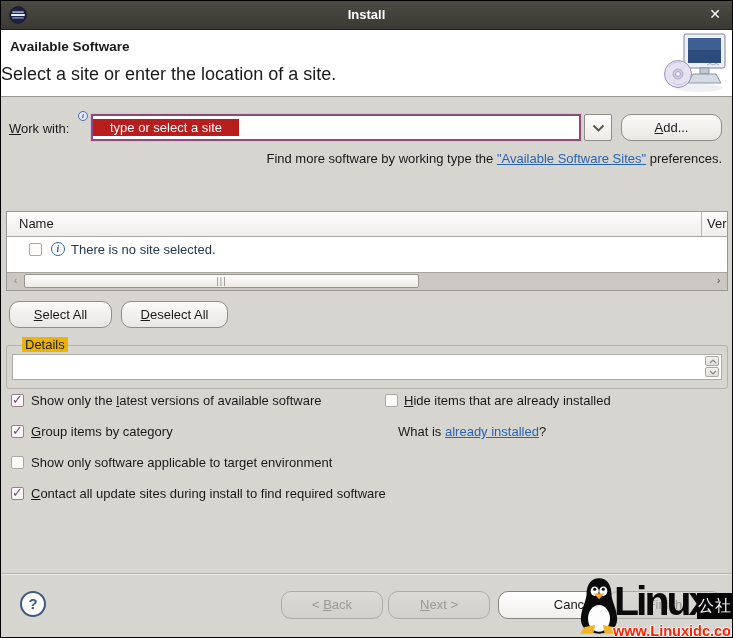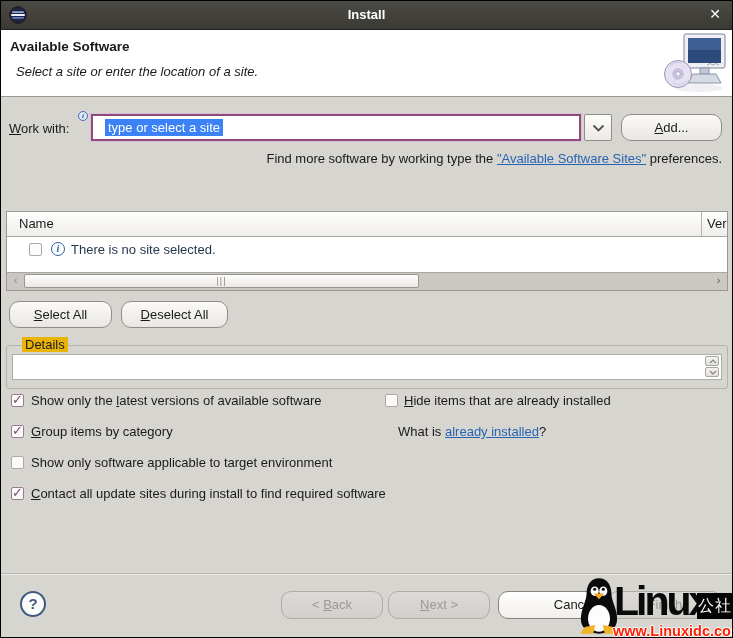--- a/index.html
+++ b/index.html
@@ -13,40 +13,40 @@
     background:linear-gradient(#4b4a45,#3a3934);border-bottom:1px solid #22211d;}
   .titlebar .title{position:absolute;left:0;right:0;top:0;height:28px;line-height:28px;
     text-align:center;color:#fff;font-weight:bold;font-size:13px;}
   .titlebar .appicon{position:absolute;left:8px;top:5px;width:18px;height:18px;}
   .titlebar .close{position:absolute;right:11px;top:0;height:28px;line-height:27px;
     color:#fff;font-weight:bold;font-size:14px;cursor:default;}
   
   .header{position:absolute;left:0;top:29px;right:0;height:66px;background:#fff;
     border-bottom:1px solid #9a9894;}
   .header .h-title{position:absolute;left:9px;top:9px;font-weight:bold;font-size:13.5px;}
-  .header .h-sub{position:absolute;left:15px;top:34px;font-size:13px;font-style:italic;}
+  .header .h-sub{position:absolute;left:0;top:34px;font-size:18px;}
   .header .wizicon{position:absolute;right:5px;top:3px;}
   
   .btn{position:absolute;height:27px;box-sizing:border-box;border:1px solid #8f8d87;border-radius:10px;
     background:linear-gradient(#fbfaf8,#e9e7e3);text-align:center;line-height:25px;font-size:13px;color:#1a1a1a;}
   .btn.disabled{background:linear-gradient(#dcdad6,#d2d0cb);border-color:#aeaca6;color:#9b9995;}
   .u{text-decoration:underline;}
   .link{color:#2864b4;text-decoration:underline;}
   .cb{position:absolute;width:13px;height:13px;box-sizing:border-box;background:#fcfbf9;
     border:1px solid #aba9a3;border-radius:2px;}
   .cb.checked{border-color:#9c7a92;}
   .cb.checked .ck{position:absolute;left:0px;top:-3px;font-size:13px;font-weight:bold;color:#7a4a6e;}
   
   .ww-label{position:absolute;left:8px;top:120px;}
   .ww-info{position:absolute;left:77px;top:110px;width:10px;height:10px;border:1px solid #4a6ea9;
     border-radius:50%;background:#dfe8f6;color:#28559c;font:italic bold 7px "Liberation Serif",serif;
     text-align:center;line-height:9px;box-sizing:border-box;}
   .combo{position:absolute;left:90px;top:113px;width:490px;height:27px;box-sizing:border-box;
     background:#fff;border:2px solid #8e4a7c;box-shadow:0 0 0 1px #dcc0d3;}
-  .combo .sel{display:inline-block;margin:3px 0 0 12px;padding:1px 3px;background:#3b82f6;color:#fff;}
+  .combo .sel{display:inline-block;margin:3px 0 0 0;padding:1px 17px;background:#b91c1c;color:#fff;}
   .combo-btn{position:absolute;left:583px;top:113px;width:28px;height:27px;box-sizing:border-box;
     background:linear-gradient(#fdfdfc,#eceae6);border:1px solid #8f8d87;border-radius:2px;}
   .combo-btn svg{position:absolute;left:7px;top:9px;}
   .add-btn{left:620px;top:113px;width:101px;}
   .hint{position:absolute;right:10px;top:150px;font-size:13px;}
   
   .filterbox{position:absolute;left:5px;top:177px;width:722px;height:27px;box-sizing:border-box;
     background:#fff;border:1px solid #a8a6a0;}
   .filterbox .ph{position:absolute;left:8px;top:5px;color:#a09e98;}
   .filterbox .ficon{position:absolute;right:5px;top:4px;}

